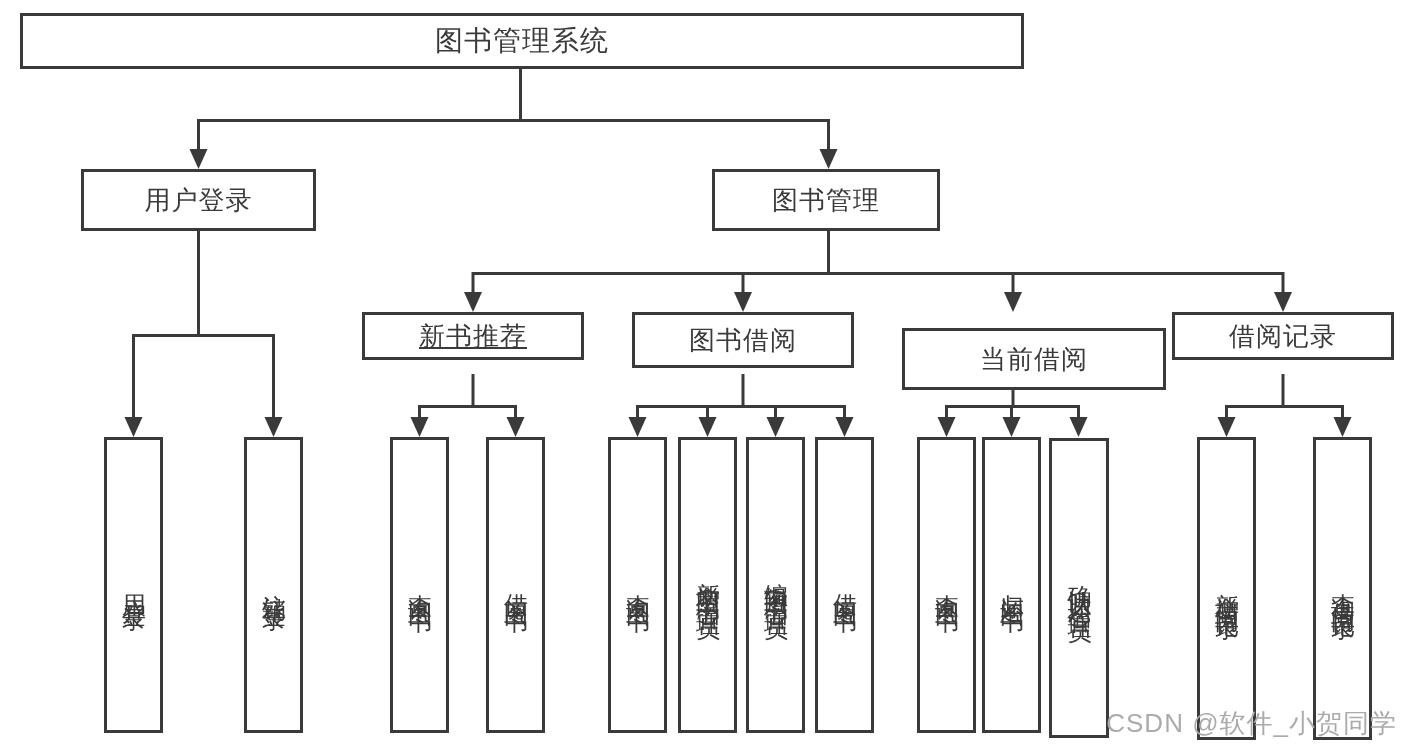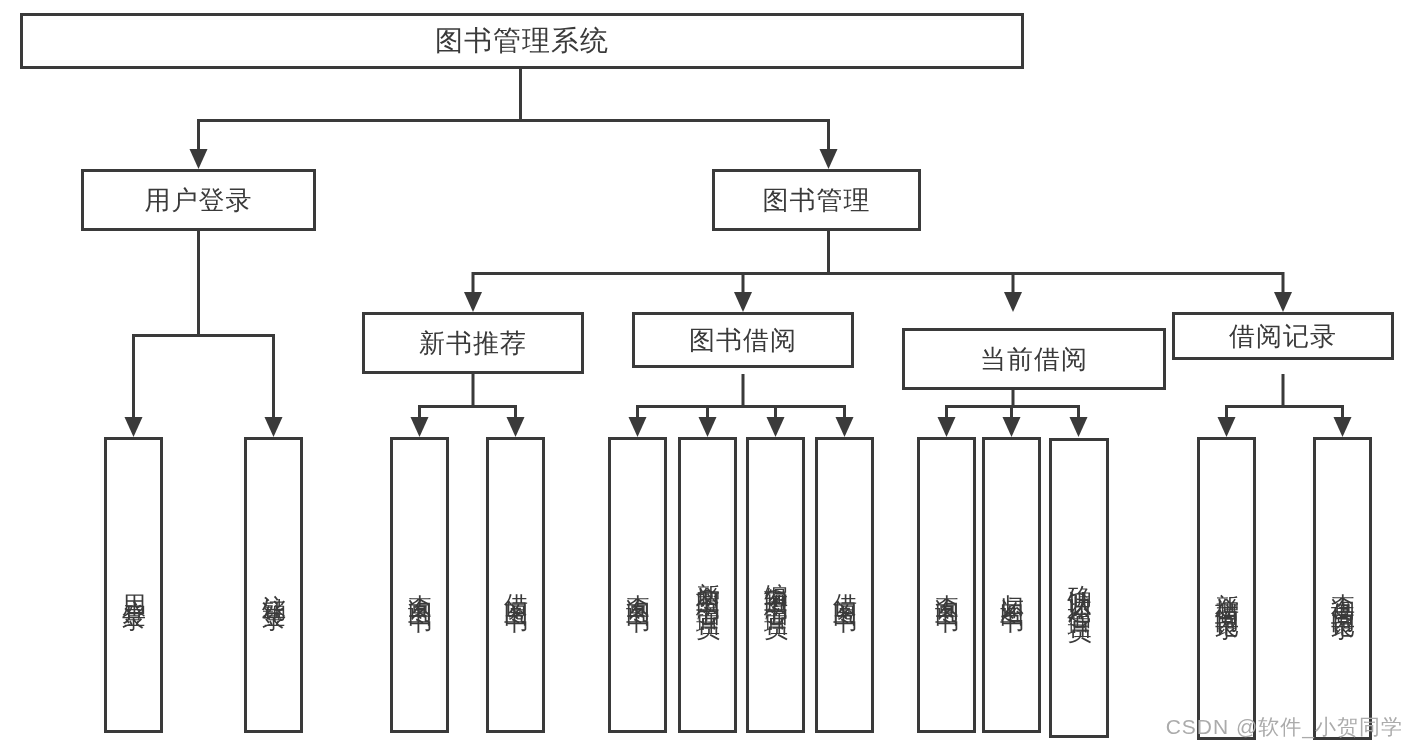--- a/index.html
+++ b/index.html
@@ -42,23 +42,23 @@
   .node.hbox  { font-size: 26px; letter-spacing: 1px; }
   .node.leaf {
     writing-mode: vertical-rl;
     text-orientation: mixed;
     font-size: 24px;
     letter-spacing: 5px;
     line-height: 1.2;
   }
   .watermark {
     position: absolute;
-    right: 2px;
+    right: 8px;
     bottom: 6px;
-    font-size: 21px;
+    font-size: 26px;
     color: var(--watermark);
     letter-spacing: 1px;
     z-index: 5;
     white-space: nowrap;
   }
 </style>
 </head>
 <body>
 
 <div class="canvas">
@@ -109,23 +109,23 @@
     <g>
       <path d="M1283 374 V406.5 M1225 406.5 H1344 M1226.5 406.5 V419 M1342.5 406.5 V419"></path>
       <polygon points="1217.5,417 1235.5,417 1226.5,437"></polygon>
       <polygon points="1333.5,417 1351.5,417 1342.5,437"></polygon>
     </g>
   </svg>
 
   <div class="node root" style="left:20px; top:13px; width:1004px; height:56px;">图书管理系统</div>
 
   <div class="node hbox" style="left:81px; top:169px; width:235px; height:62px;">用户登录</div>
-  <div class="node hbox" style="left:712px; top:169px; width:209px; height:62px;">图书管理</div>
+  <div class="node hbox" style="left:712px; top:169px; width:228px; height:62px;">图书管理</div>
 
-  <div class="node hbox" style="left:362px; top:312px; width:222px; height:62px;">新书推荐</div>
+  <div class="node hbox" style="left:362px; top:312px; width:222px; height:48px;text-decoration:underline;">新书推荐</div>
   <div class="node hbox" style="left:632px; top:312px; width:222px; height:56px;">图书借阅</div>
   <div class="node hbox" style="left:902px; top:328px; width:264px; height:62px;">当前借阅</div>
   <div class="node hbox" style="left:1172px; top:312px; width:222px; height:48px;">借阅记录</div>
 
   <div class="node leaf" style="left:104px; top:437px; width:59px; height:296px;">用户登录</div>
   <div class="node leaf" style="left:244px; top:437px; width:59px; height:296px;">注销登录</div>
 
   <div class="node leaf" style="left:390px; top:437px; width:59px; height:296px;">查询图书</div>
   <div class="node leaf" style="left:486px; top:437px; width:59px; height:296px;">借阅图书</div>
 

